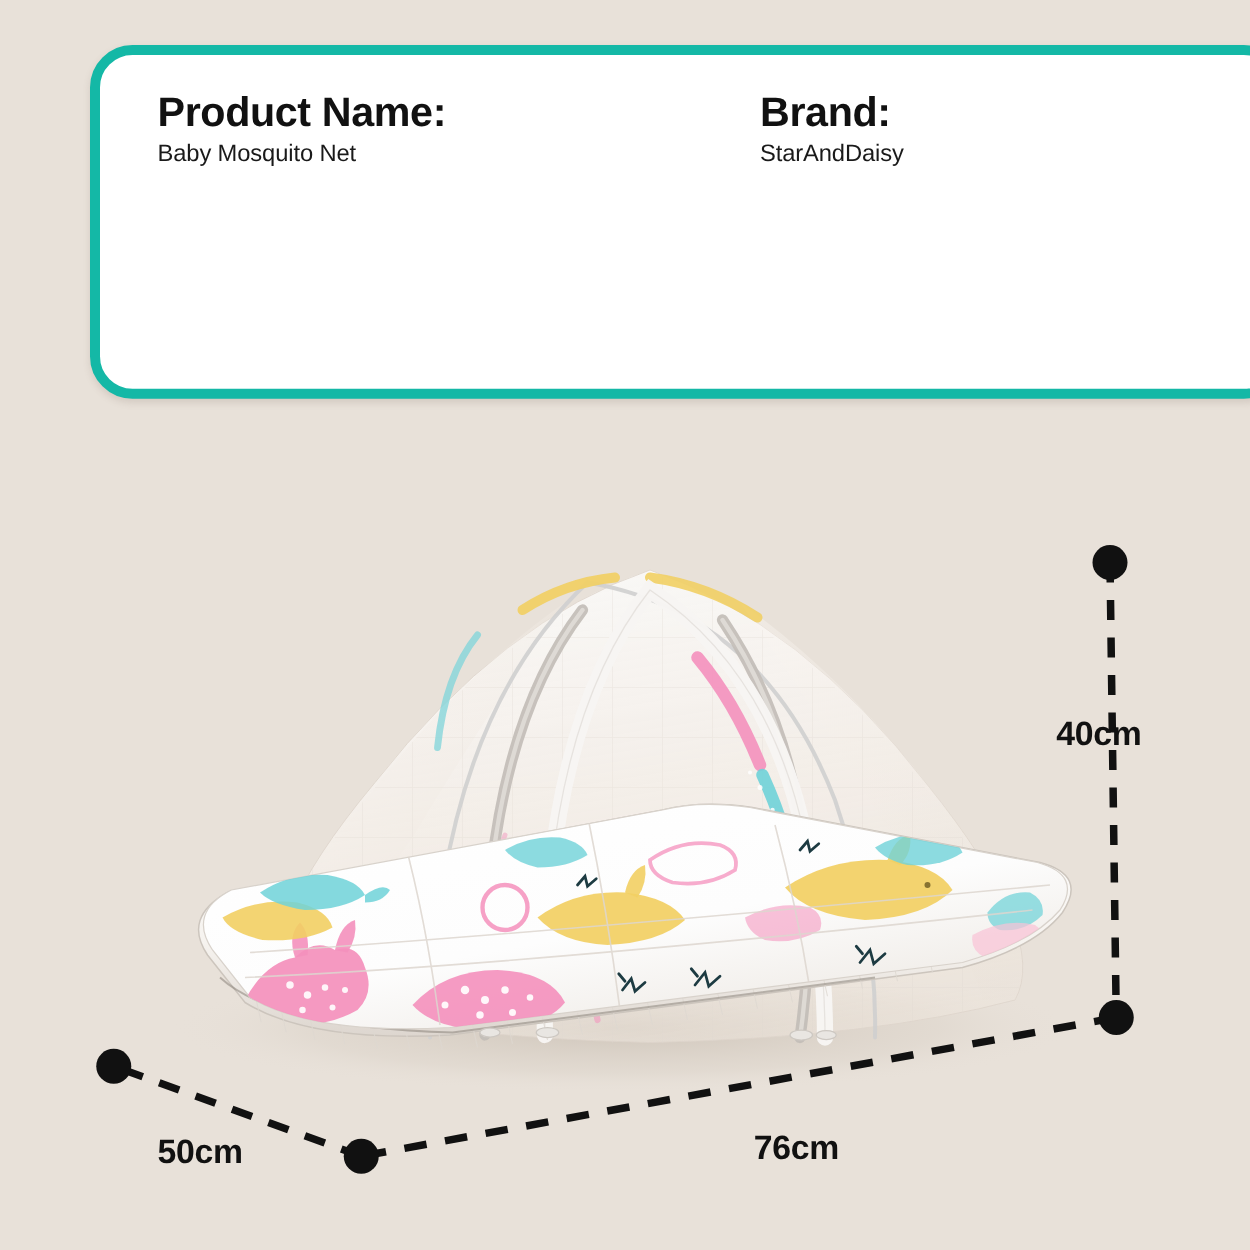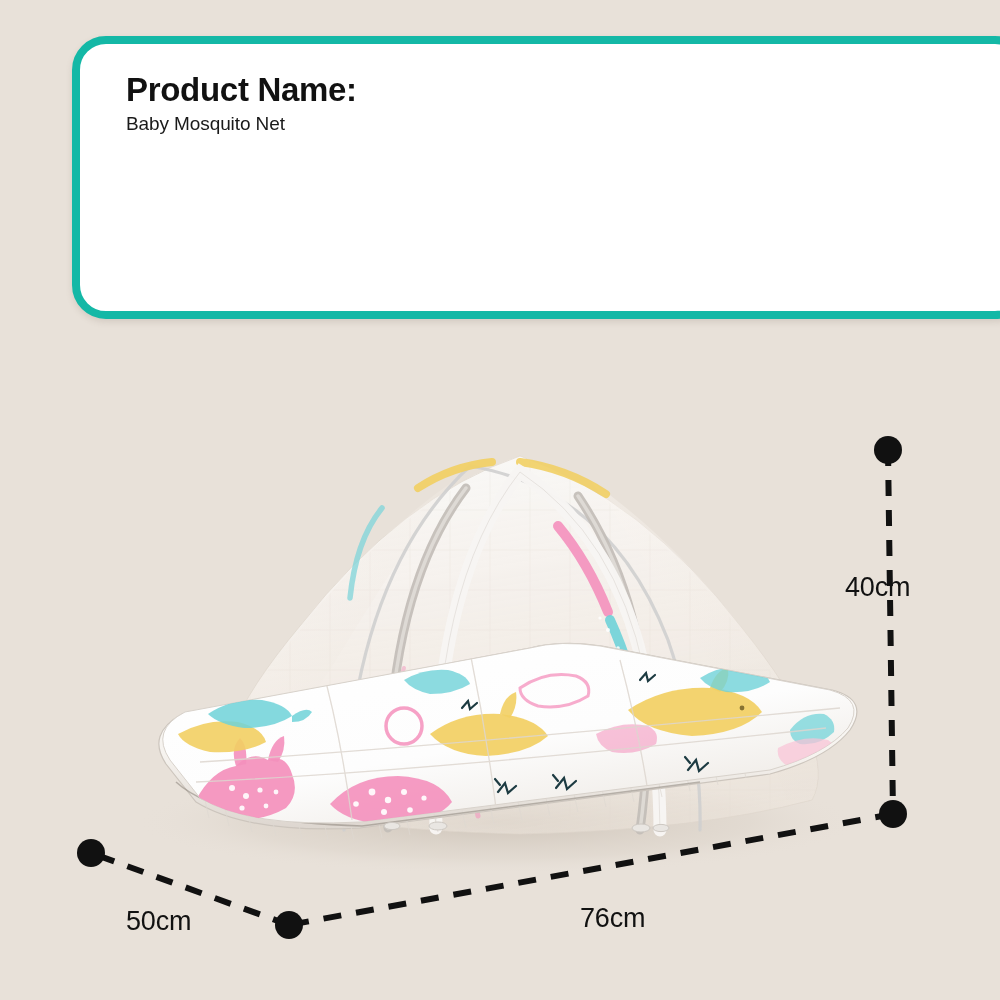--- a/index.html
+++ b/index.html
@@ -34,25 +34,25 @@
   .f-value.multi{white-space:normal;}
   .f-value .ln{display:block;}
 
   
   .product-area{position:absolute;left:0;top:330px;width:1000px;height:600px;}
   .product-svg{position:absolute;left:0;top:0;width:1000px;height:600px;}
 
   
   .dims{position:absolute;left:0;top:0;width:1000px;height:1000px;pointer-events:none;}
   .dim-label{
-    position:absolute;font-size:27px;font-weight:400;color:#111111;
+    position:absolute;font-size:27px;font-weight:700;color:#111111;
     letter-spacing:-.2px;white-space:nowrap;
   }
   #lbl-h{left:845px;top:572px;}
-  #lbl-w{left:580px;top:903px;}
+  #lbl-w{left:603px;top:903px;}
   #lbl-d{left:126px;top:906px;}
 </style>
 </head>
 <body>
 
 <div id="stage">
 
   <div class="info-card">
 
     <div class="card-col col-left">
@@ -62,20 +62,24 @@
         <p class="f-value">Baby Mosquito Net</p>
       </div>
 
       <div class="field">
       </div>
 
     </div>
 
     <div class="card-col col-right">
 
+      <div class="field">
+        <p class="f-label">Brand:</p>
+        <p class="f-value">StarAndDaisy</p>
+      </div>
 
       <div class="field">
       </div>
 
     </div>
   </div>
 
   <div class="product-area">
     <svg class="product-svg" viewBox="0 0 1000 600" xmlns="http://www.w3.org/2000/svg">
       <defs>

